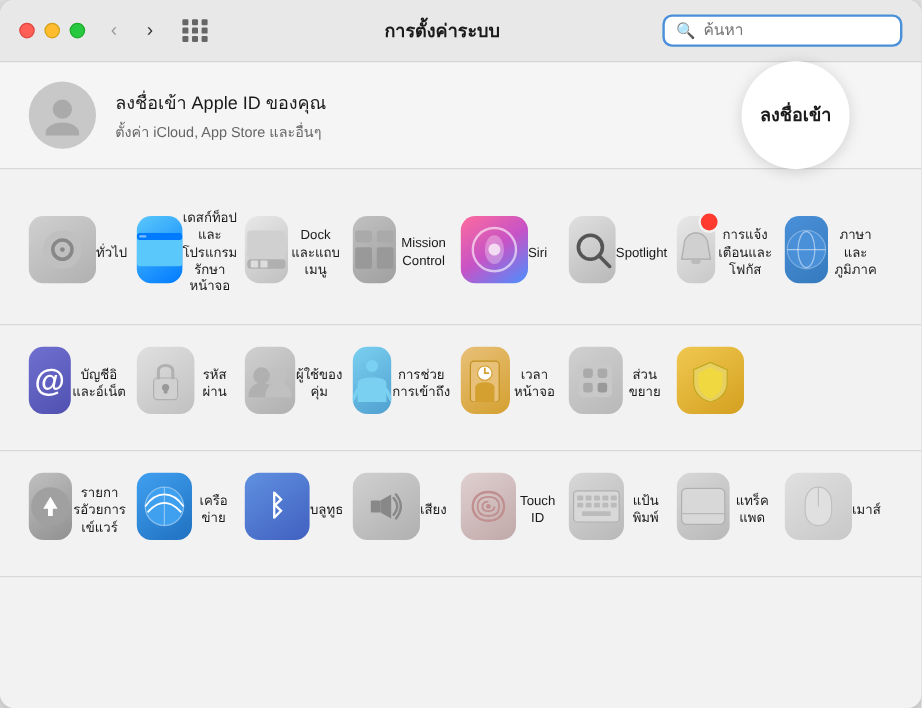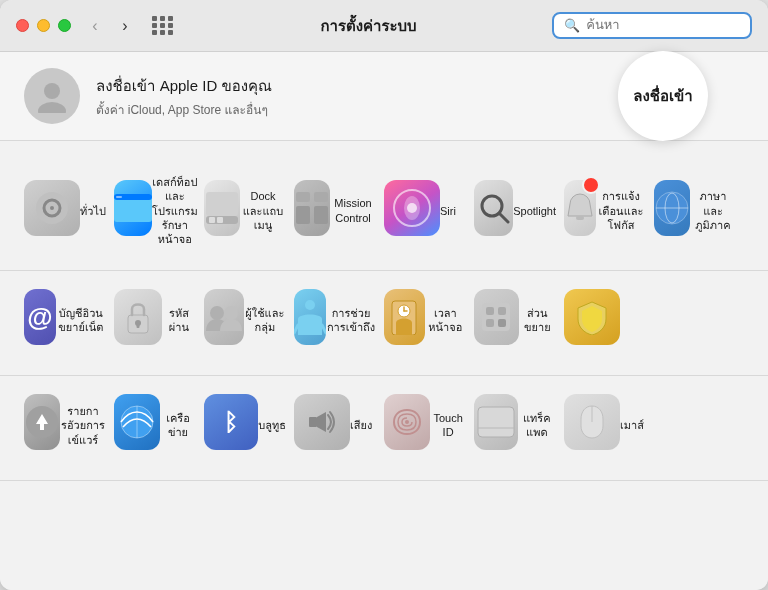--- a/index.html
+++ b/index.html
@@ -376,21 +376,21 @@
               </svg>
             </div>
             <span class="icon-label">ภาษาและภูมิภาค</span>
           </div>
         </div>
       </div>
       <div class="section">
         <div class="icon-grid">
           <div class="icon-item">
             <div class="icon-img icon-internet" style="color: white; font-size: 26px; font-weight: 600;">@</div>
-            <span class="icon-label">บัญชีอิวนขยาย์เน็ต</span>
+            <span class="icon-label">บัญชีอิและอ์เน็ต</span>
           </div>
           <div class="icon-item">
             <div class="icon-img icon-password">
               <svg width="28" height="36" viewBox="0 0 28 36">
                 <rect x="4" y="16" width="20" height="18" rx="3" fill="#d0d0d0" stroke="#b0b0b0" stroke-width="1"></rect>
                 <path d="M8 16 L8 10 C8 4 20 4 20 10 L20 16" fill="none" stroke="#b0b0b0" stroke-width="2.5" stroke-linecap="round"></path>
                 <circle cx="14" cy="24" r="3" fill="#999"></circle>
                 <rect x="12.5" y="24" width="3" height="5" rx="1" fill="#999"></rect>
               </svg>
             </div>
@@ -398,21 +398,21 @@
           </div>
           <div class="icon-item">
             <div class="icon-img icon-users">
               <svg width="38" height="32" viewBox="0 0 38 32">
                 <circle cx="12" cy="12" r="7" fill="#b0b0b0"></circle>
                 <path d="M1 30 C1 22 6 18 12 18 C18 18 23 22 23 30" fill="#b0b0b0"></path>
                 <circle cx="26" cy="12" r="7" fill="#c0c0c0"></circle>
                 <path d="M15 30 C15 22 20 18 26 18 C32 18 37 22 37 30" fill="#c0c0c0"></path>
               </svg>
             </div>
-            <span class="icon-label">ผู้ใช้และกลุ่ม</span>
+            <span class="icon-label">ผู้ใช้ของคุ่ม</span>
           </div>
           <div class="icon-item">
             <div class="icon-img icon-access">
               <svg width="32" height="36" viewBox="0 0 32 36">
                 <circle cx="16" cy="6" r="5" fill="#7ad0f0"></circle>
                 <path d="M4 36 L4 20 C4 14 28 14 28 20 L28 36" fill="#7ad0f0"></path>
                 <line x1="4" y1="26" x2="0" y2="34" stroke="#7ad0f0" stroke-width="3" stroke-linecap="round"></line>
                 <line x1="28" y1="26" x2="32" y2="34" stroke="#7ad0f0" stroke-width="3" stroke-linecap="round"></line>
               </svg>
             </div>
@@ -495,20 +495,39 @@
               <svg width="36" height="36" viewBox="0 0 36 36">
                 <path d="M18 6 C10 6 5 11 5 18 C5 25 10 30 18 30 C26 30 31 25 31 18 C31 11 26 6 18 6Z" fill="none" stroke="#c09090" stroke-width="2"></path>
                 <path d="M18 10 C12 10 9 13 9 18 C9 23 12 26 18 26 C24 26 27 23 27 18 C27 13 24 10 18 10Z" fill="none" stroke="#c09090" stroke-width="1.5"></path>
                 <path d="M18 14 C15 14 13 15.5 13 18 C13 20.5 15 22 18 22 C21 22 23 20.5 23 18" fill="none" stroke="#c09090" stroke-width="1.5"></path>
                 <circle cx="18" cy="18" r="2" fill="#c09090"></circle>
               </svg>
             </div>
             <span class="icon-label">Touch ID</span>
           </div>
           <div class="icon-item">
+            <div class="icon-img icon-keyboard">
+              <svg width="40" height="28" viewBox="0 0 40 28">
+                <rect x="1" y="1" width="38" height="26" rx="3" fill="#d8d8d8" stroke="#b0b0b0" stroke-width="1"></rect>
+                <rect x="4" y="5" width="5" height="4" rx="1" fill="#bbb"></rect>
+                <rect x="11" y="5" width="5" height="4" rx="1" fill="#bbb"></rect>
+                <rect x="18" y="5" width="5" height="4" rx="1" fill="#bbb"></rect>
+                <rect x="25" y="5" width="5" height="4" rx="1" fill="#bbb"></rect>
+                <rect x="32" y="5" width="5" height="4" rx="1" fill="#bbb"></rect>
+                <rect x="4" y="11" width="5" height="4" rx="1" fill="#bbb"></rect>
+                <rect x="11" y="11" width="5" height="4" rx="1" fill="#bbb"></rect>
+                <rect x="18" y="11" width="5" height="4" rx="1" fill="#bbb"></rect>
+                <rect x="25" y="11" width="5" height="4" rx="1" fill="#bbb"></rect>
+                <rect x="32" y="11" width="5" height="4" rx="1" fill="#bbb"></rect>
+                <rect x="8" y="18" width="24" height="4" rx="1" fill="#bbb"></rect>
+              </svg>
+            </div>
+            <span class="icon-label">แป้นพิมพ์</span>
+          </div>
+          <div class="icon-item">
             <div class="icon-img icon-trackpad">
               <svg width="38" height="32" viewBox="0 0 38 32">
                 <rect x="1" y="1" width="36" height="30" rx="4" fill="#d8d8d8" stroke="#b0b0b0" stroke-width="1"></rect>
                 <line x1="1" y1="22" x2="37" y2="22" stroke="#b8b8b8" stroke-width="1"></line>
               </svg>
             </div>
             <span class="icon-label">แทร็คแพด</span>
           </div>
           <div class="icon-item">
             <div class="icon-img icon-mouse">

